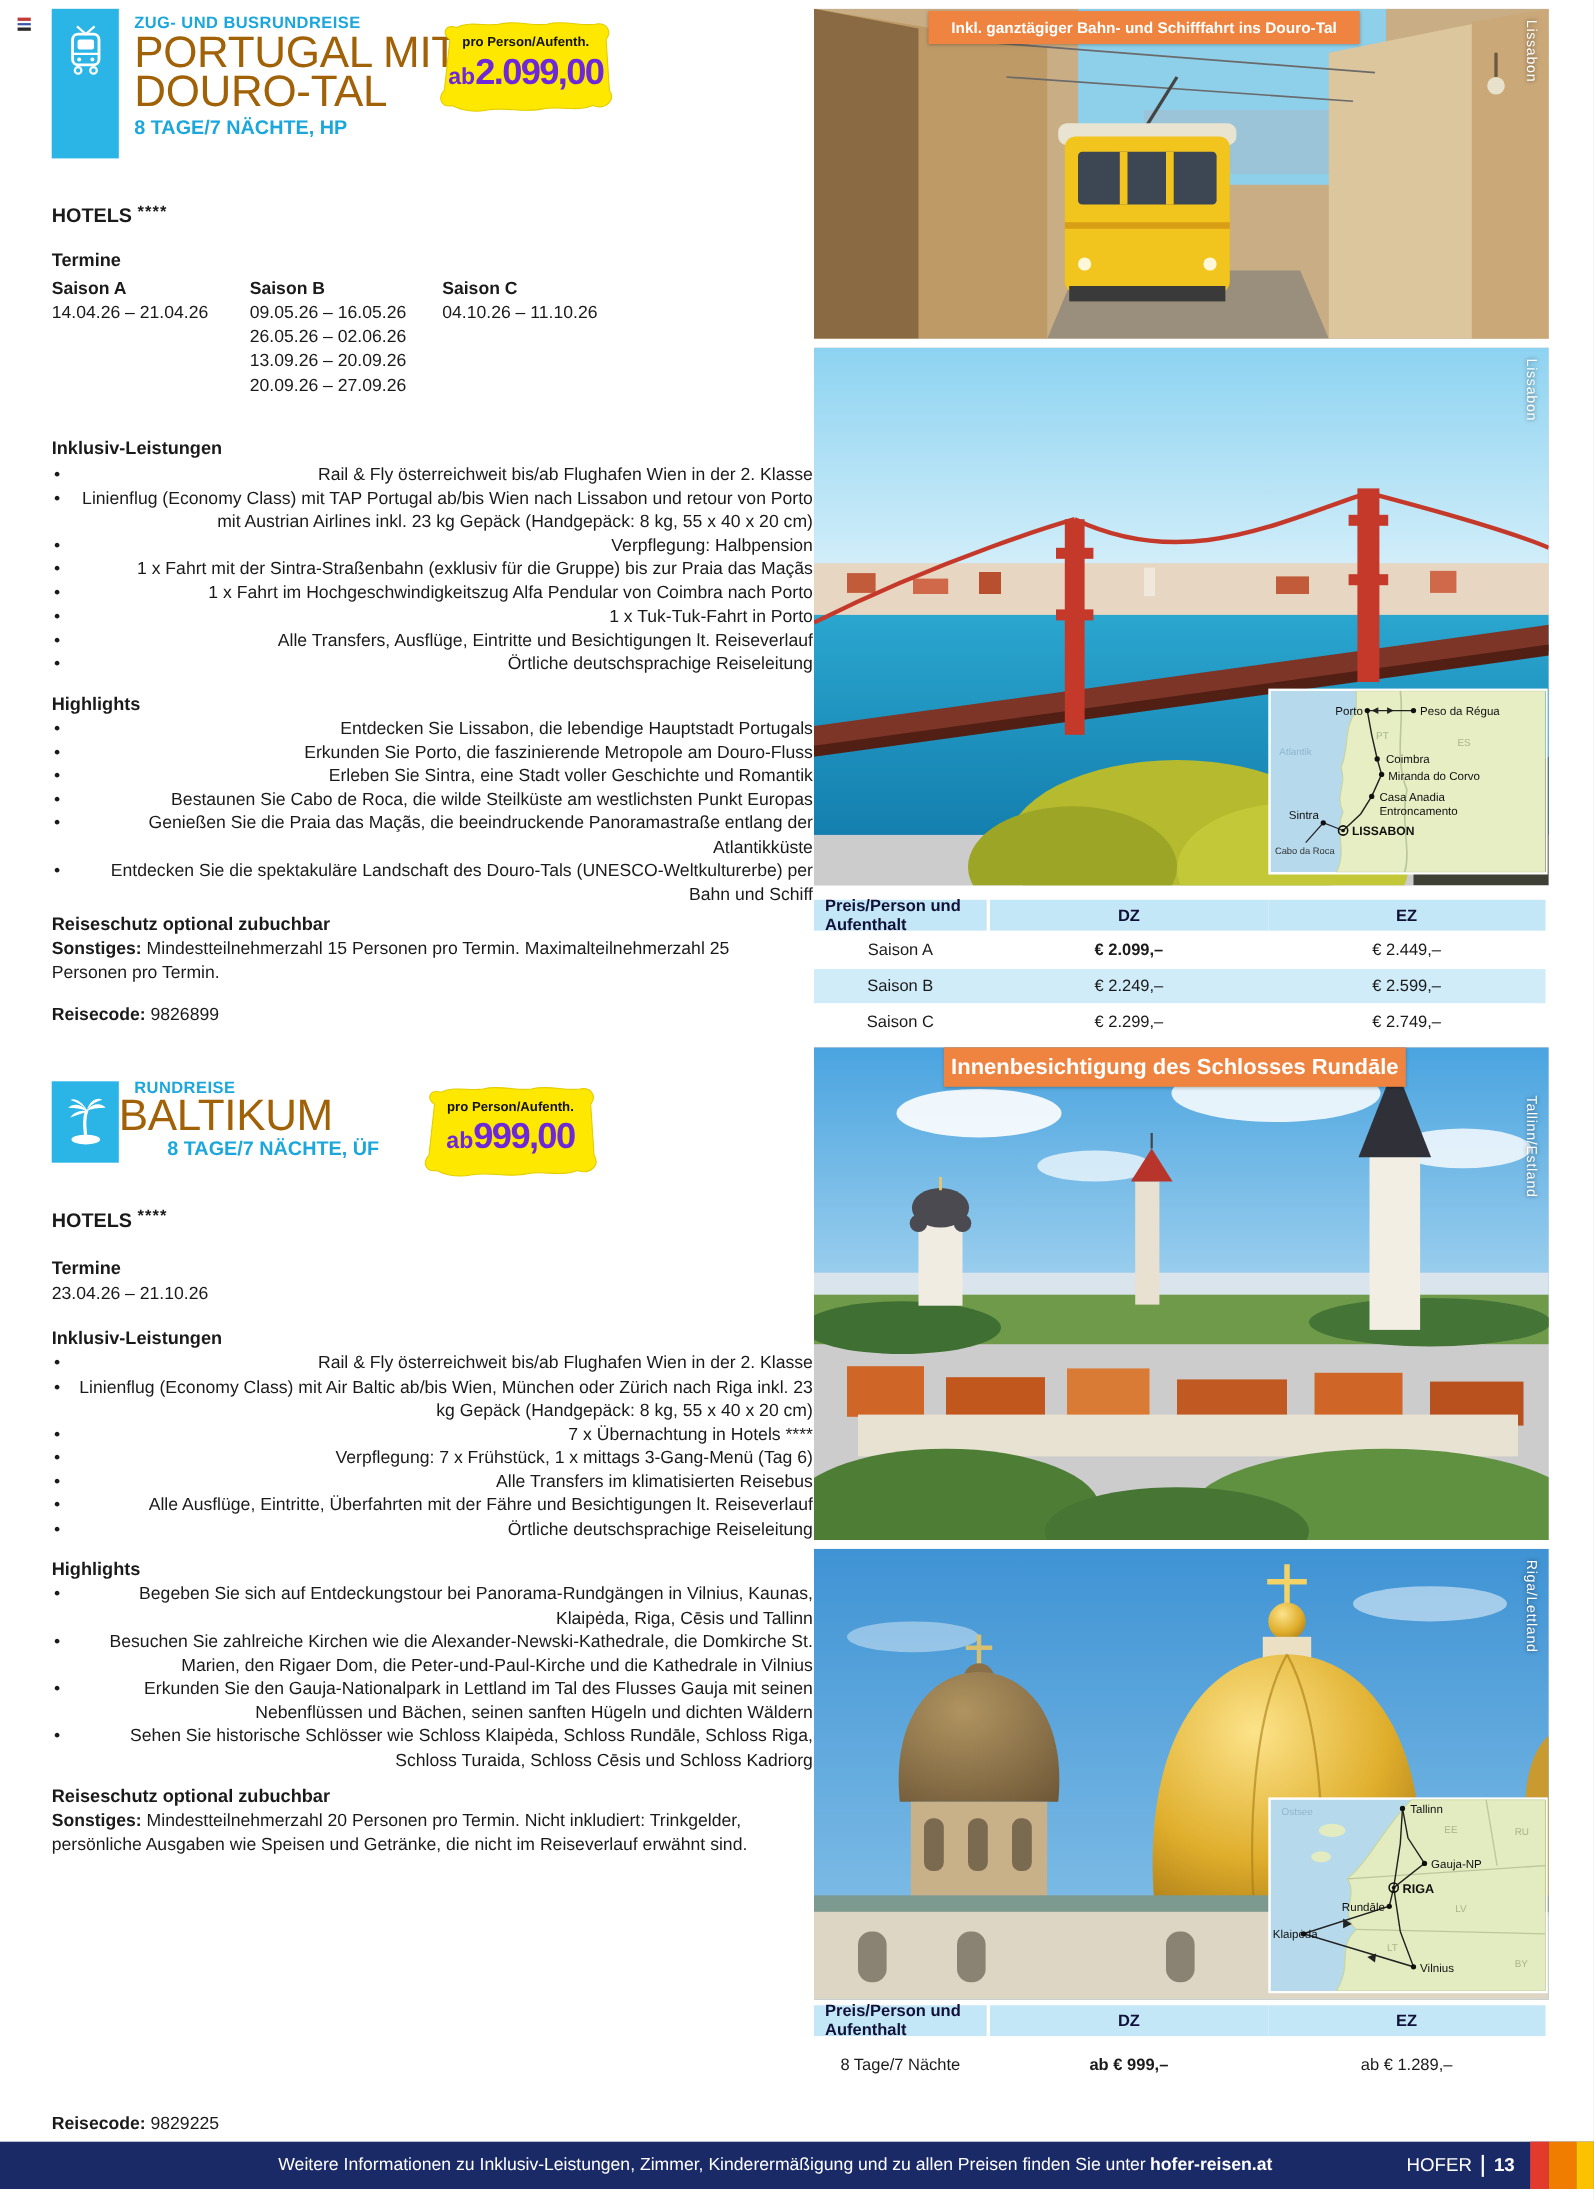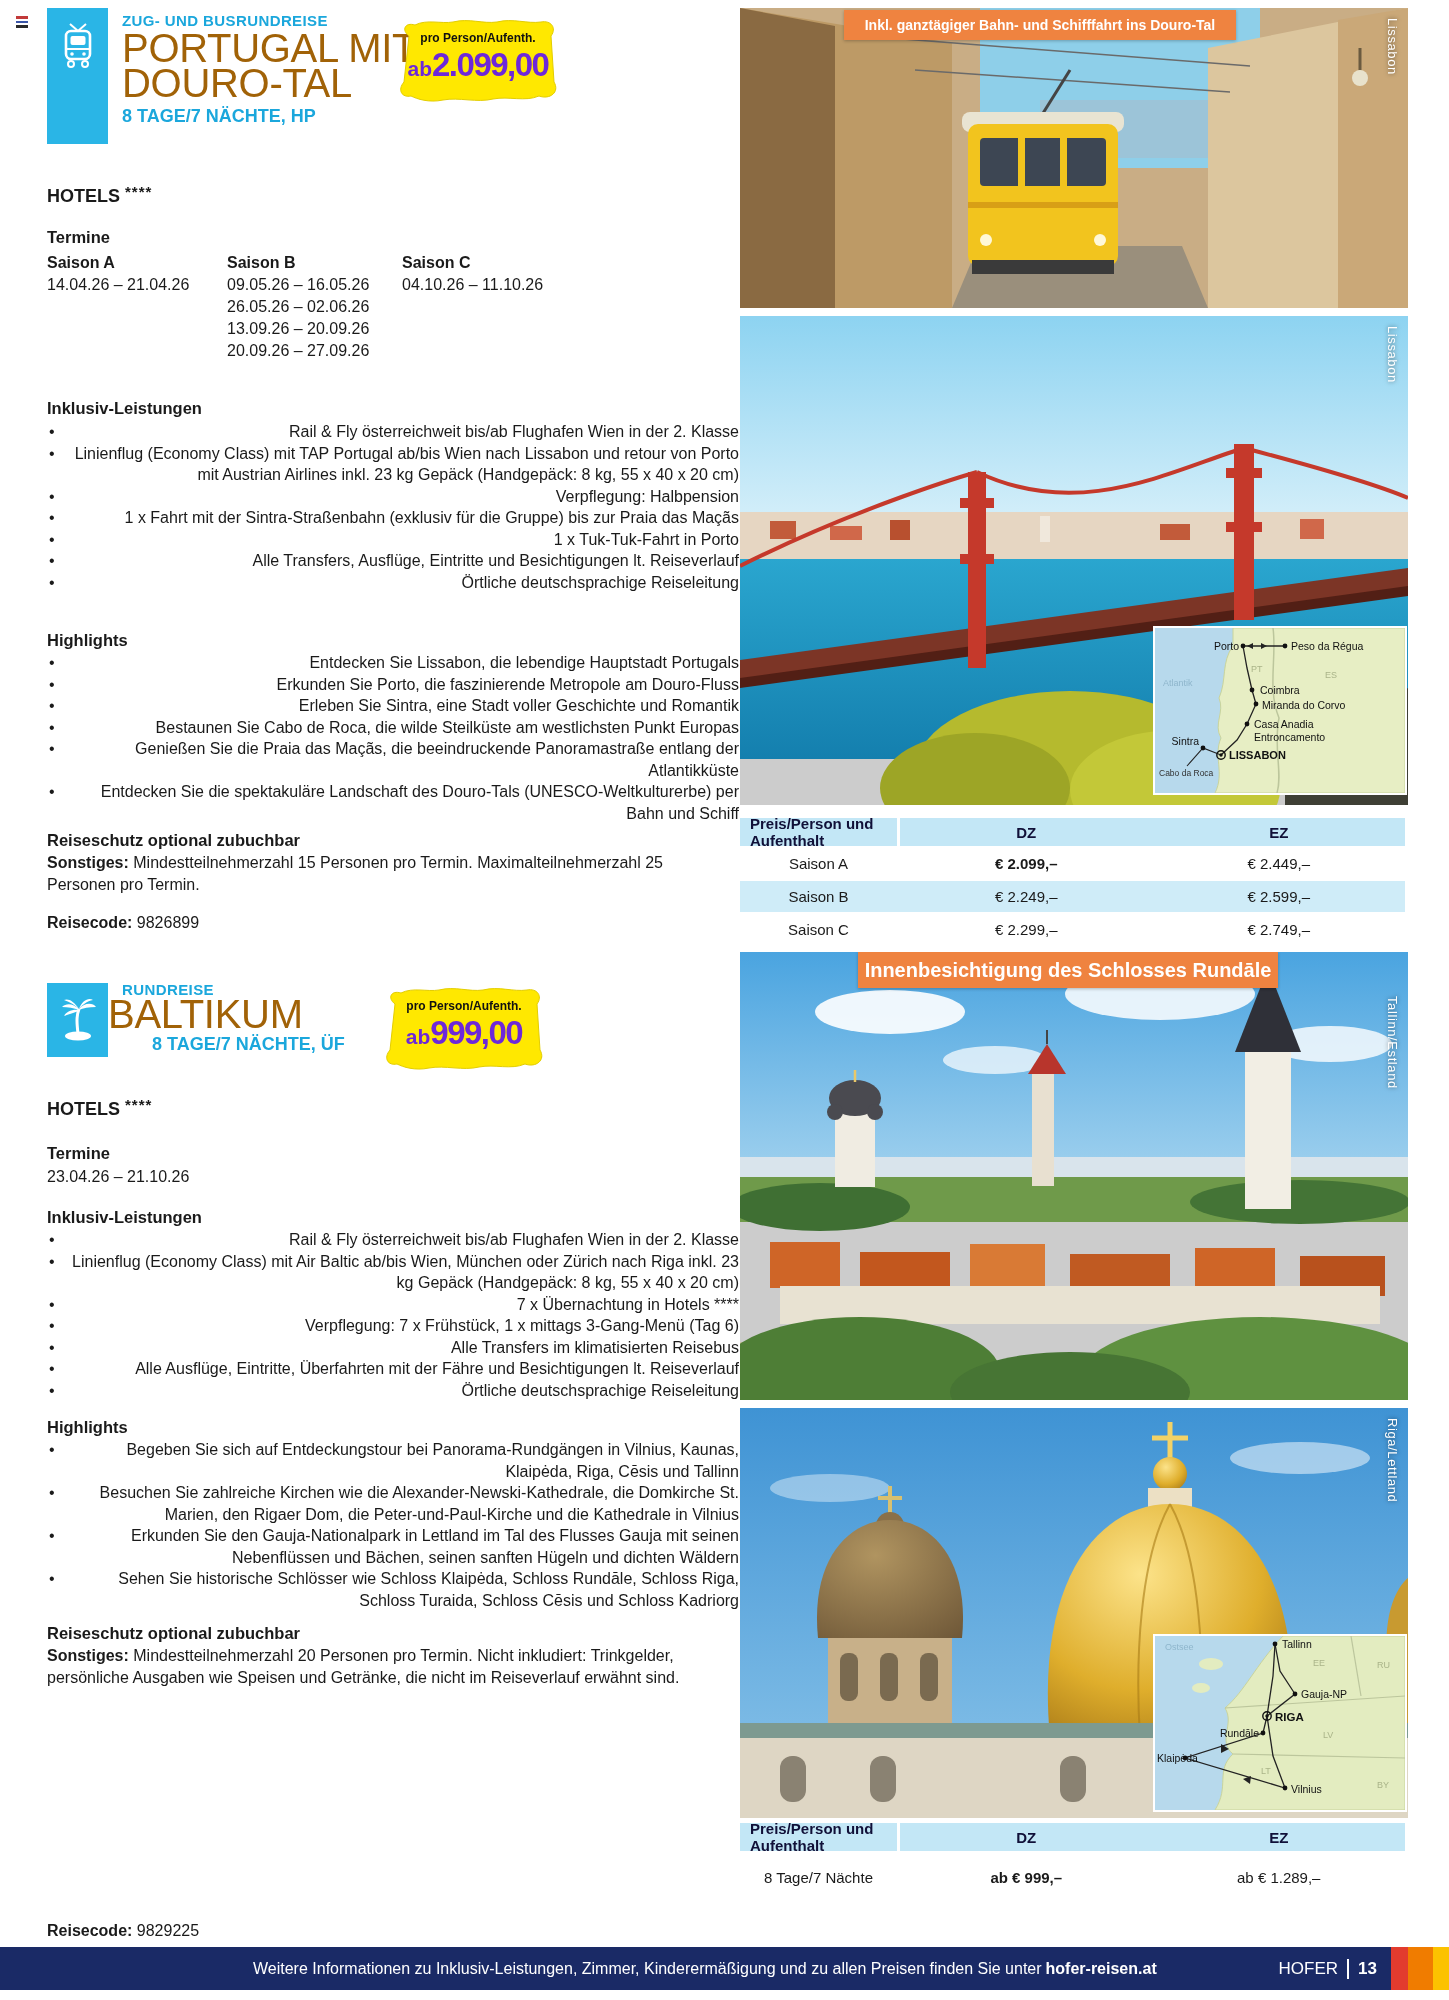--- a/index.html
+++ b/index.html
@@ -146,20 +146,21 @@
       <div class="seasons-name">Saison C</div>
       <div>04.10.26 – 11.10.26</div>
     </div>
 
     <div class="h-sec" style="left:47px;top:399px;">Inklusiv-Leistungen</div>
     <ul class="blist" style="left:47px;top:421px;">
       <li>Rail &amp; Fly österreichweit bis/ab Flughafen Wien in der 2. Klasse</li>
       <li>Linienflug (Economy Class) mit TAP Portugal ab/bis Wien nach Lissabon und retour von Porto mit Austrian Airlines inkl. 23 kg Gepäck (Handgepäck: 8 kg, 55 x 40 x 20 cm)</li>
       <li>Verpflegung: Halbpension</li>
       <li>1 x Fahrt mit der Sintra-Straßenbahn (exklusiv für die Gruppe) bis zur Praia das Maçãs</li>
+      <li>1 x Fahrt im Hochgeschwindigkeitszug Alfa Pendular von Coimbra nach Porto</li>
       <li>1 x Tuk-Tuk-Fahrt in Porto</li>
       <li>Alle Transfers, Ausflüge, Eintritte und Besichtigungen lt. Reiseverlauf</li>
       <li>Örtliche deutschsprachige Reiseleitung</li>
     </ul>
 
     <div class="h-sec" style="left:47px;top:631px;">Highlights</div>
     <ul class="blist" style="left:47px;top:652px;">
       <li>Entdecken Sie Lissabon, die lebendige Hauptstadt Portugals</li>
       <li>Erkunden Sie Porto, die faszinierende Metropole am Douro-Fluss</li>
       <li>Erleben Sie Sintra, eine Stadt voller Geschichte und Romantik</li>

